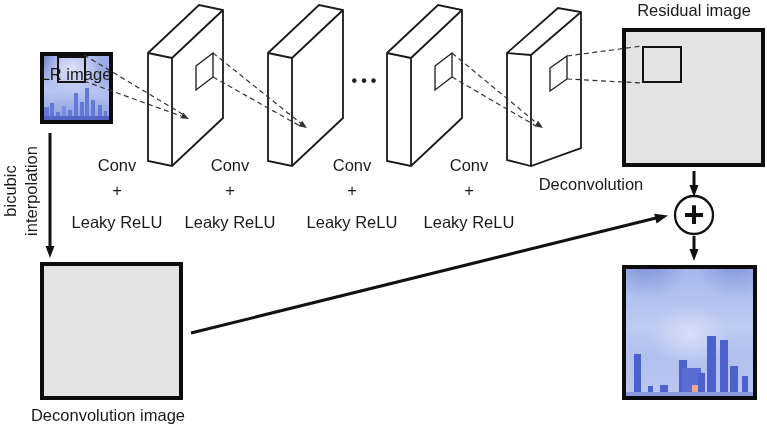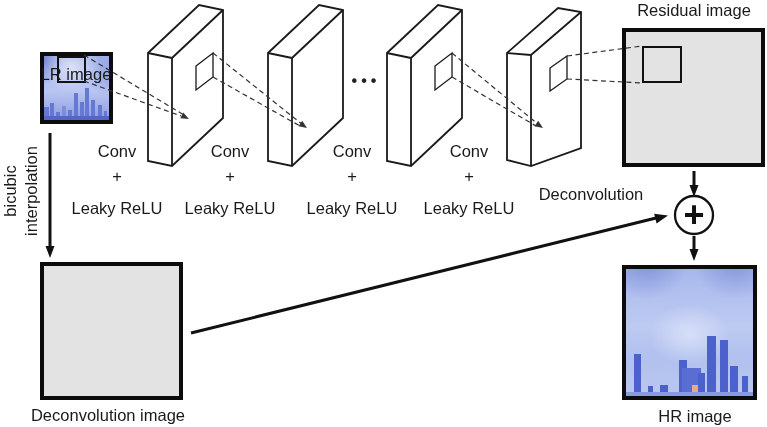--- a/index.html
+++ b/index.html
@@ -8,21 +8,21 @@
   svg.linework{position:absolute;left:0;top:0;pointer-events:none;}
   .box{fill:#ffffff;stroke:var(--line,#1a1a1a);stroke-width:1.8;stroke-linejoin:miter;}
   .edge{fill:none;stroke:var(--line,#1a1a1a);stroke-width:1.8;}
   .patch{fill:#ffffff;stroke:var(--line,#1a1a1a);stroke-width:1.3;}
   .dash{fill:none;stroke:var(--dash,#333);stroke-width:1.2;stroke-dasharray:5 3.5;}
   .dash-head{fill:var(--dash,#333);stroke:none;}
   .arrow{fill:none;stroke:var(--arrow,#111);stroke-width:3;}
   .arrow-head{fill:var(--arrow,#111);stroke:none;}
   .plusc{fill:#fff;stroke:var(--arrow,#111);stroke-width:2.3;}
   .lbl{position:absolute;text-align:center;font-size:16.5px;line-height:18px;color:#1a1a1a;white-space:nowrap;}
-  .conv-lbl{width:110px;top:142px;}
+  .conv-lbl{width:110px;top:156px;}
   .conv-lbl .l2{display:block;margin-top:7px;}
   .conv-lbl .l3{display:block;margin-top:14px;}
   .vert-lbl{position:absolute;left:-38px;top:169px;width:120px;height:44px;text-align:center;
             font-size:16.5px;line-height:21px;transform:rotate(-90deg);}
   .img-frame{position:absolute;border:4px solid #0c0c0c;box-sizing:content-box;}
   .gray-fill{background:var(--gray_fill,#e3e3e3);}
   .inner-square{position:absolute;border:2px solid #111;background:transparent;}
   .img-bars{position:absolute;left:0;top:0;right:0;bottom:0;overflow:hidden;}
   .bar{position:absolute;bottom:0;}
   .lr-bg{background:
@@ -165,26 +165,25 @@
     <span class="l3">Leaky ReLU</span>
   </div>
   <div class="lbl conv-lbl" style="left:414px;">
     <span class="l1">Conv</span>
     <span class="l2">+</span>
     <span class="l3">Leaky ReLU</span>
   </div>
 
   <div class="dots">•••</div>
 
-  <div class="lbl" style="left:511px;top:185px;width:160px;">Deconvolution</div>
+  <div class="lbl" style="left:511px;top:175px;width:160px;">Deconvolution</div>
 
   <div class="vert-lbl">
     <span style="display:block;">bicubic</span>
     <span style="display:block;">interpolation</span>
   </div>
 
   <div class="lbl" style="left:28px;top:406px;width:160px;">Deconvolution image</div>
 
-  <div class="lbl" style="left:635px;top:407px;width:120px;">HR image</div>
 
   <div class="plus-sym">+</div>
 
 </div>
 
 </body></html>

